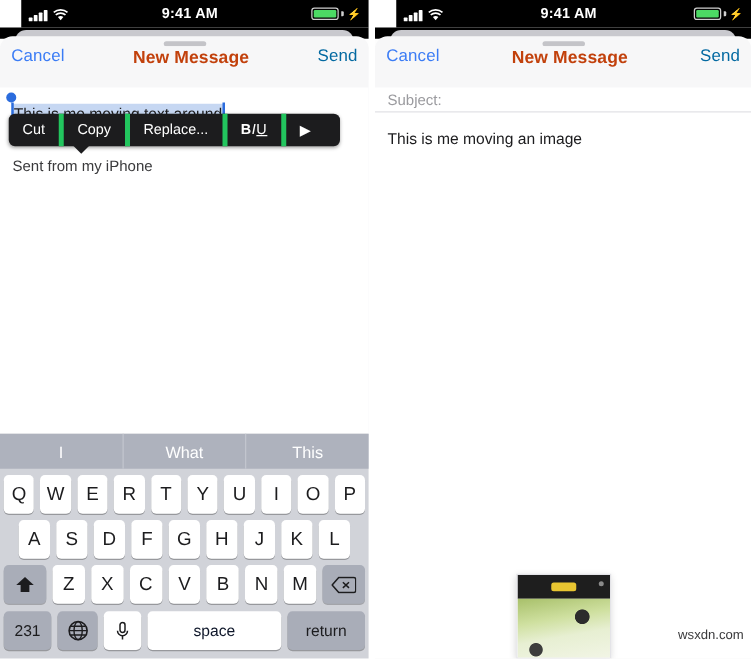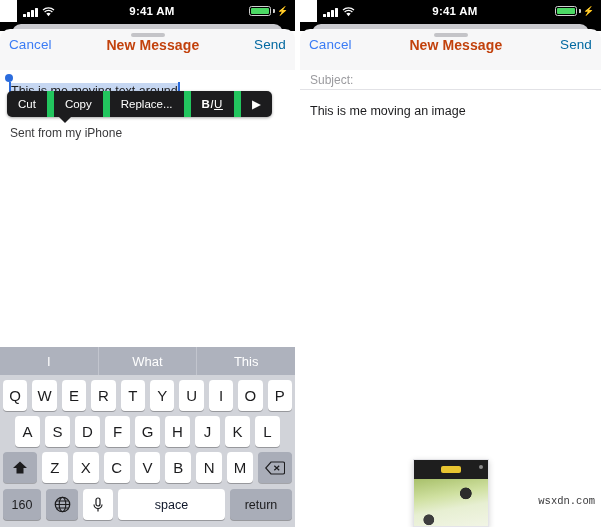--- a/index.html
+++ b/index.html
@@ -151,21 +151,21 @@
     border-radius: 5px;
     display: flex; align-items: stretch;
     box-shadow: 0 1px 3px rgba(0,0,0,.35);
     z-index: 30;
   }
   .editmenu .mi {
     flex: 0 0 auto;
     display: flex; align-items: center; justify-content: center;
     color: #ffffff;
     font-size: 11.5px;
-    border-right: 7px solid #22c55e;
+    border-right: 4px solid #22c55e;
     padding: 0 11px;
     white-space: nowrap;
   }
   .editmenu .mi:last-child { border-right: none; }
   .mi-biu { letter-spacing: .5px; font-size: 11.5px; }
   .mi-biu i { font-style: italic; }
   .mi-biu u { text-decoration: underline; }
   .mi-arrow { padding: 0 9px; font-size: 8px; }
   .menu-tail {
     position: absolute; left: 58px; top: 87px;
@@ -245,25 +245,24 @@
     height: 48px;
     background:
       radial-gradient(circle at 70% 30%, #2c2c2c 0 9%, transparent 10%),
       radial-gradient(circle at 20% 85%, #3d3d3d 0 7%, transparent 8%),
       linear-gradient(170deg, #a8c06a 0%, #cfe0a0 35%, #e7efd2 60%, #f2f5e6 100%);
     filter: blur(.3px);
   }
 
   .watermark {
     position: absolute;
-    right: 6px; bottom: 20px;
+    right: 6px; bottom: 13px;
     font-size: 10.5px;
     color: #3a3a3c;
     z-index: 50;
-    font-family: Liberation Mono, monospace;
   }
 </style>
 </head>
 <body>
 
 <div class="stage">
 
   <div class="phone left">
 
     <div class="statusbar">
@@ -377,21 +376,21 @@
             <div class="key">M</div>
             <div class="key fn del">
               <svg width="20" height="14" viewBox="0 0 20 14">
                 <path d="M6 1 H18 a1.6 1.6 0 0 1 1.6 1.6 V11.4 A1.6 1.6 0 0 1 18 13 H6 L0.7 7 Z" fill="none" stroke="#1c1c1e" stroke-width="1.2"></path>
                 <path d="M9.3 4.8 L14.2 9.3 M14.2 4.8 L9.3 9.3" stroke="#1c1c1e" stroke-width="1.2"></path>
               </svg>
             </div>
           </div>
 
           <div class="krow r4">
-            <div class="key num">160</div>
+            <div class="key num">231</div>
             <div class="key globe">
               <svg width="17" height="17" viewBox="0 0 17 17">
                 <circle cx="8.5" cy="8.5" r="7.2" fill="none" stroke="#1c1c1e" stroke-width="1.3"></circle>
                 <ellipse cx="8.5" cy="8.5" rx="3.3" ry="7.2" fill="none" stroke="#1c1c1e" stroke-width="1.1"></ellipse>
                 <path d="M1.5 8.5 H15.5 M2.6 5 H14.4 M2.6 12 H14.4" stroke="#1c1c1e" stroke-width="1.1"></path>
               </svg>
             </div>
             <div class="key mic">
               <svg width="12" height="16" viewBox="0 0 12 16">
                 <rect x="4" y="1" width="4" height="8" rx="2" fill="none" stroke="#1c1c1e" stroke-width="1.2"></rect>

